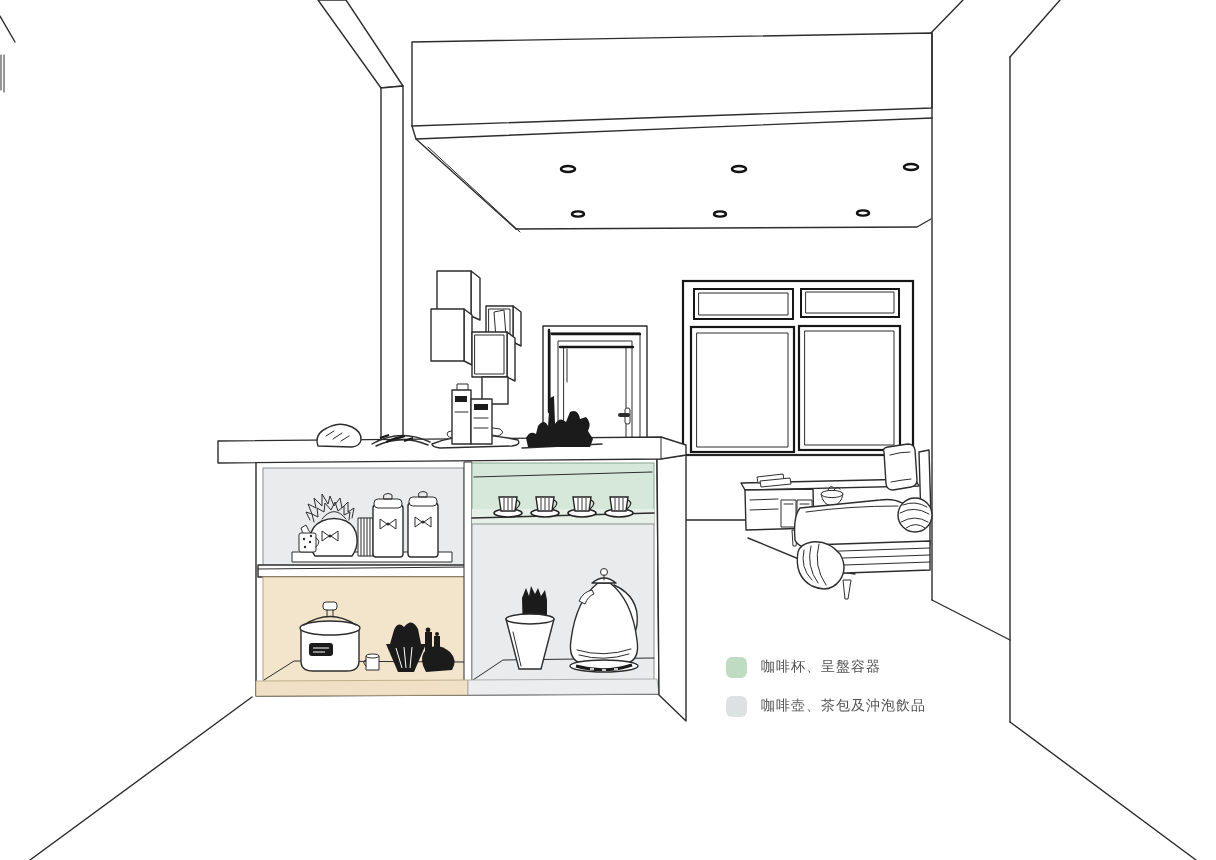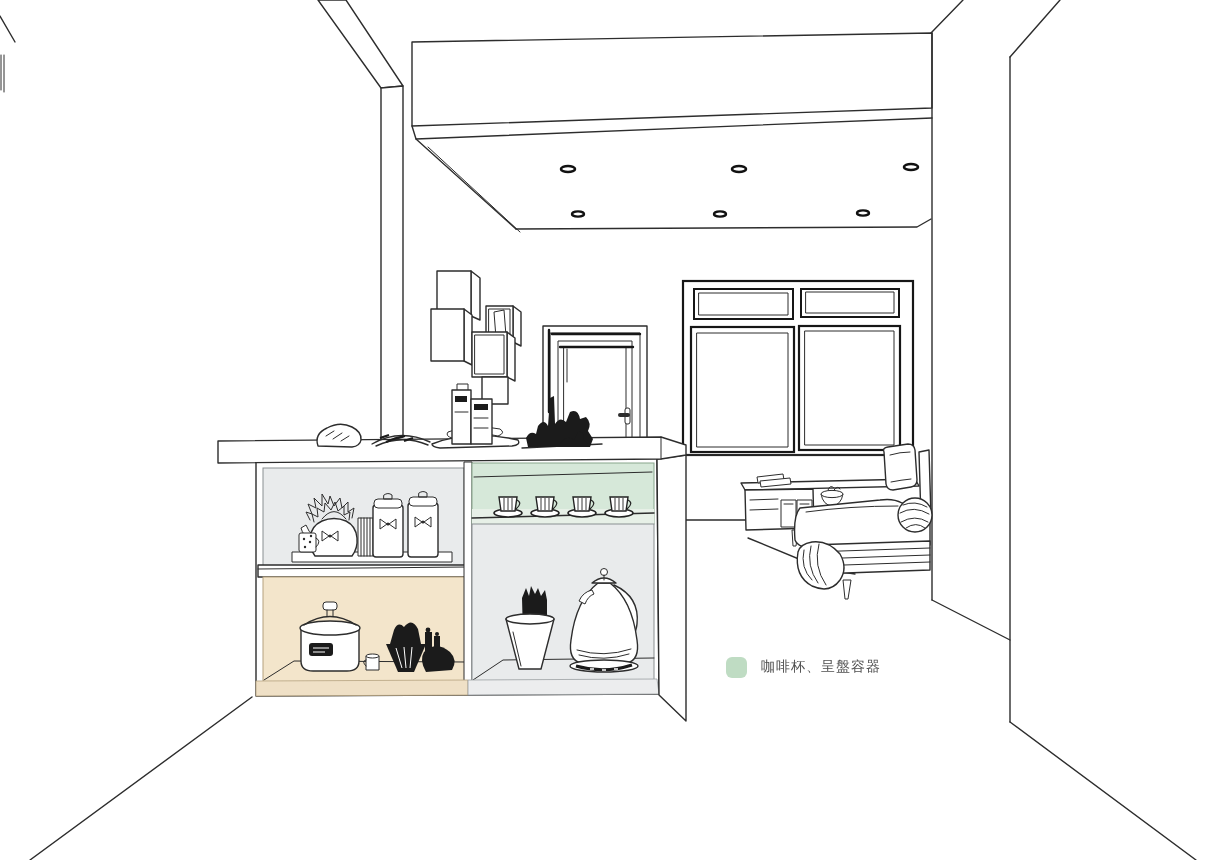--- a/index.html
+++ b/index.html
@@ -324,14 +324,18 @@
     <path class="dk" d="M528,447 L526,438 Q530,430 536,434 L538,426 Q544,418 548,426 L550,398 L554,396 L555,424 Q560,416 566,422 L570,412 Q578,408 580,419 L586,417 Q592,423 588,431 L593,439 L590,447 Z"></path>
     <path class="dk" d="M560,444 Q566,434 574,440 L578,432 Q584,430 584,440 L588,444 Z"></path>
   </g>
 </svg>
 
 <div class="legend">
   <div class="legend-row">
     <span class="swatch" style="background-color: rgb(191, 220, 195);"></span>
     <span class="legend-label">咖啡杯、呈盤容器</span>
   </div>
+  <div class="legend-row">
+    <span class="swatch" style="background-color: rgb(222, 225, 226);"></span>
+    <span class="legend-label">咖啡壺、茶包及沖泡飲品</span>
+  </div>
 </div>
 </div>
 
 </body></html>

